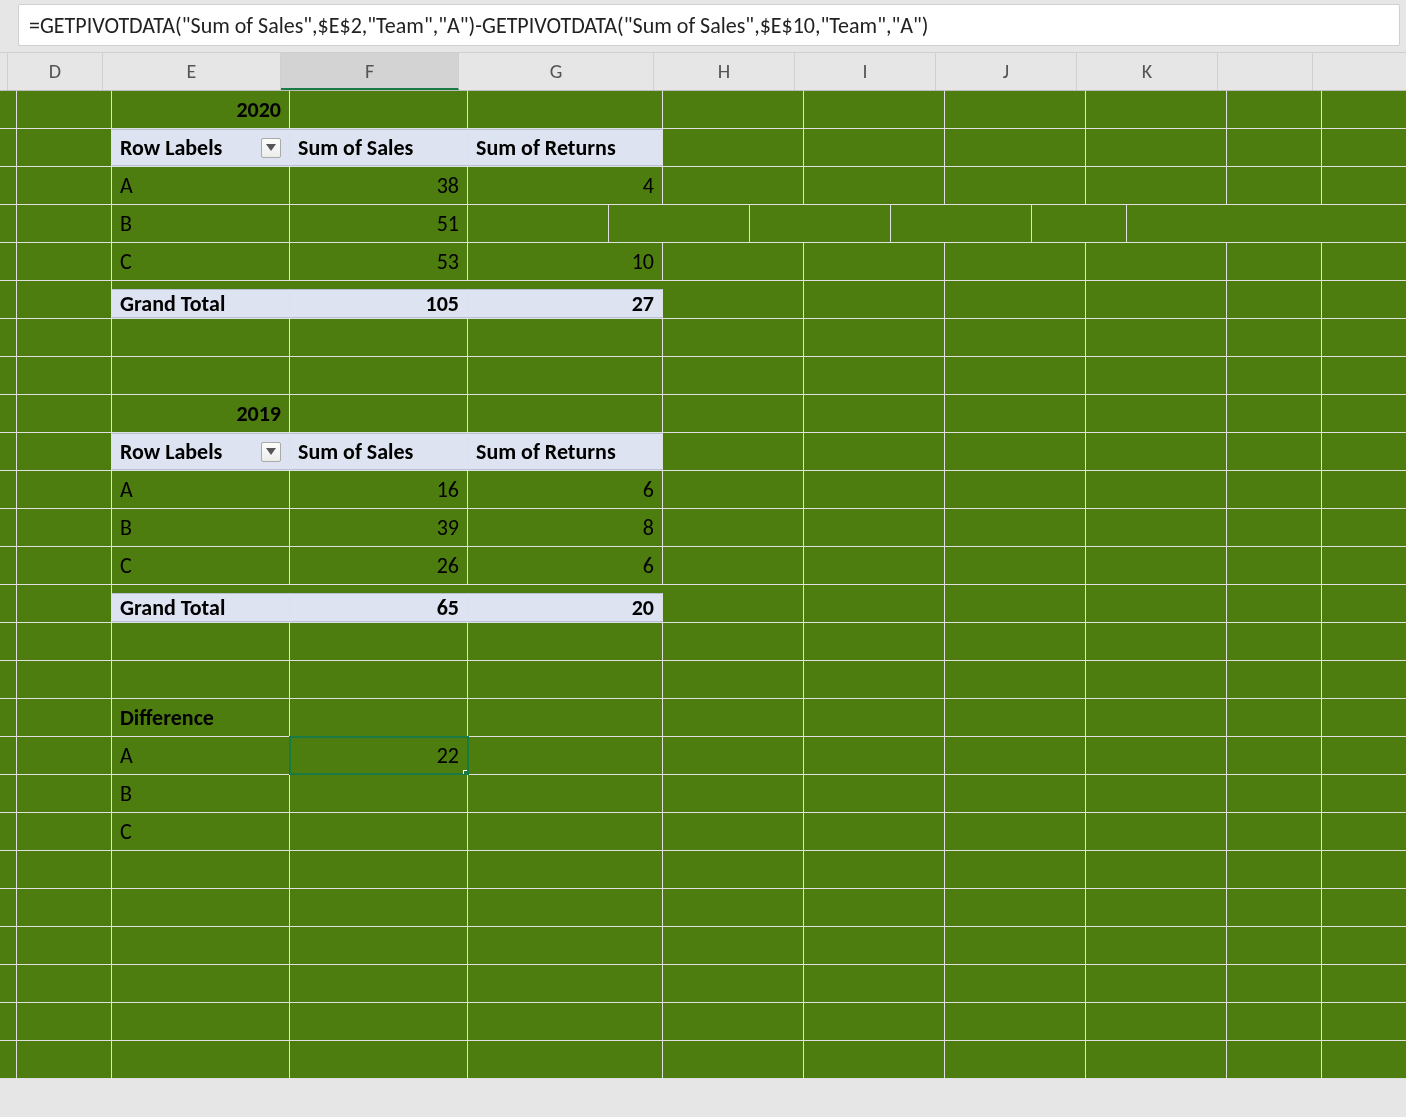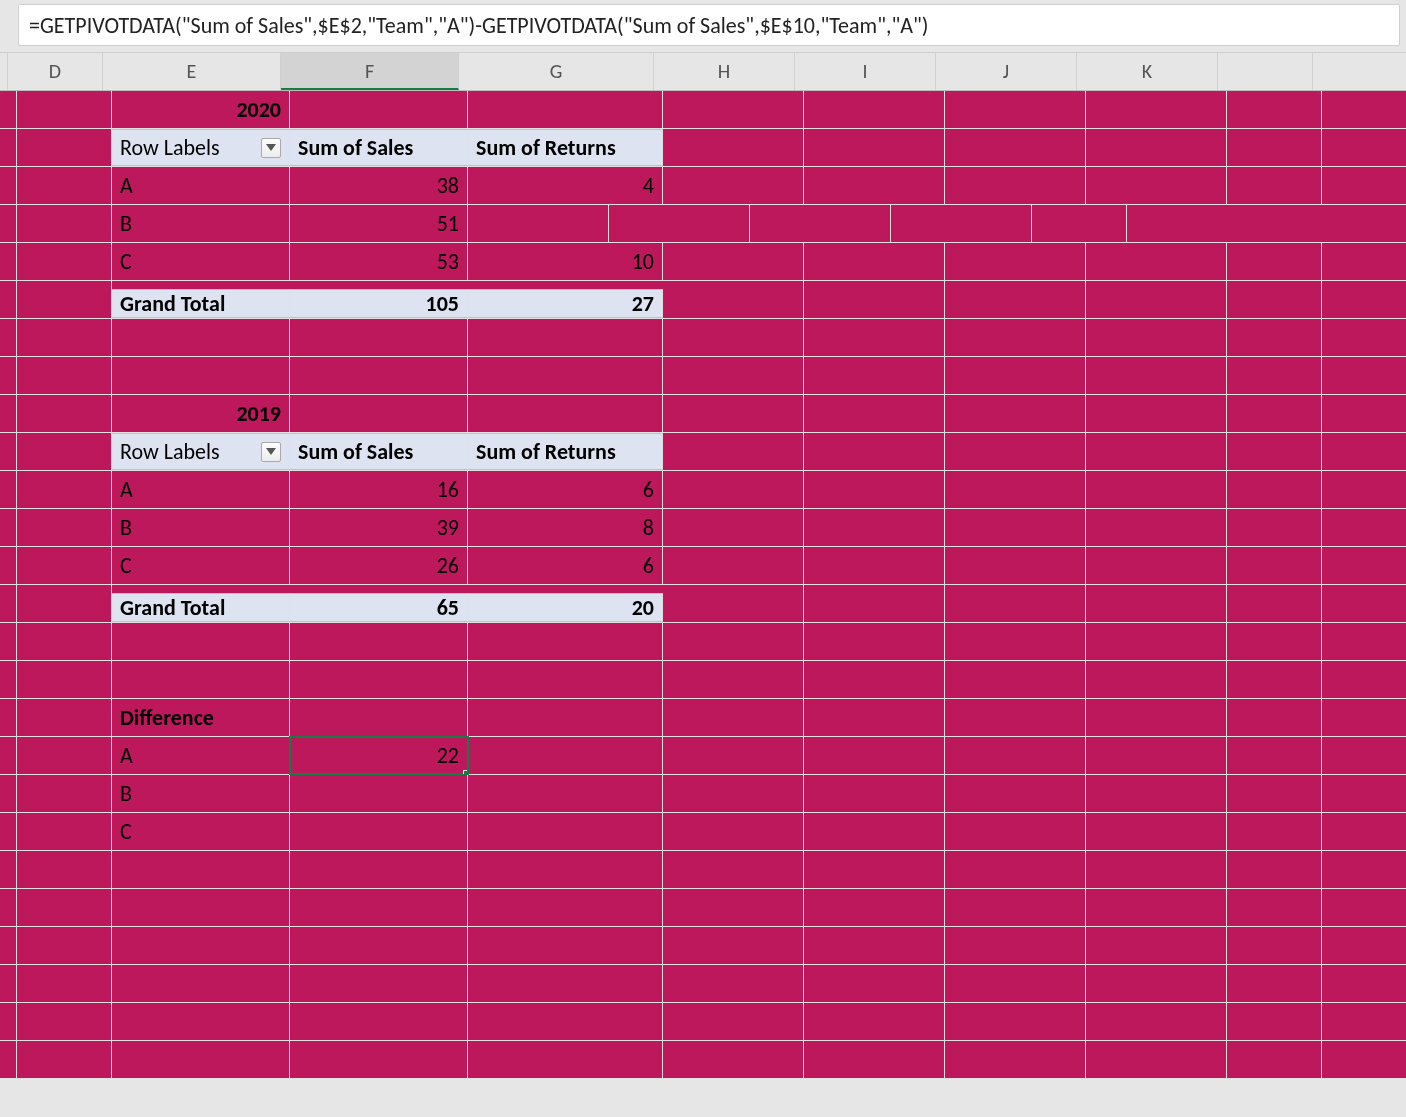--- a/index.html
+++ b/index.html
@@ -49,21 +49,21 @@
   }
   .col-header.active {
     background: #d3d3d3;
     border-bottom: 2px solid #1a7a43;
     padding-bottom: 5px;
   }
   .row {
     display: flex;
     height: 38px;
     border-bottom: 1px solid #e0e0e0;
-    background:#be185d;
+    background:#4d7c0f;
   }
   .cell {
     border-right: 1px solid #e0e0e0;
     padding: 4px 8px 4px 8px;
     display: flex;
     align-items: center;
     overflow: hidden;
     white-space: nowrap;
     font-size: 22px;
   }
@@ -90,21 +90,21 @@
     border-bottom: 1px solid #b8c0d4;
     font-weight: 700;
     margin-top: 8px;
   }
   .rowlabels-btn {
     display: flex;
     align-items: center;
     width: 100%;
     justify-content: space-between;
   }
-  .rowlabels-text { font-weight: 400; }
+  .rowlabels-text { font-weight: 700; }
   .dropdown-btn {
     width: 20px;
     height: 20px;
     border: 1px solid #a9a9a9;
     background: linear-gradient(#fdfdfd, #ececec);
     border-radius: 2px;
     display: flex;
     align-items: center;
     justify-content: center;
     margin-left: 6px;

